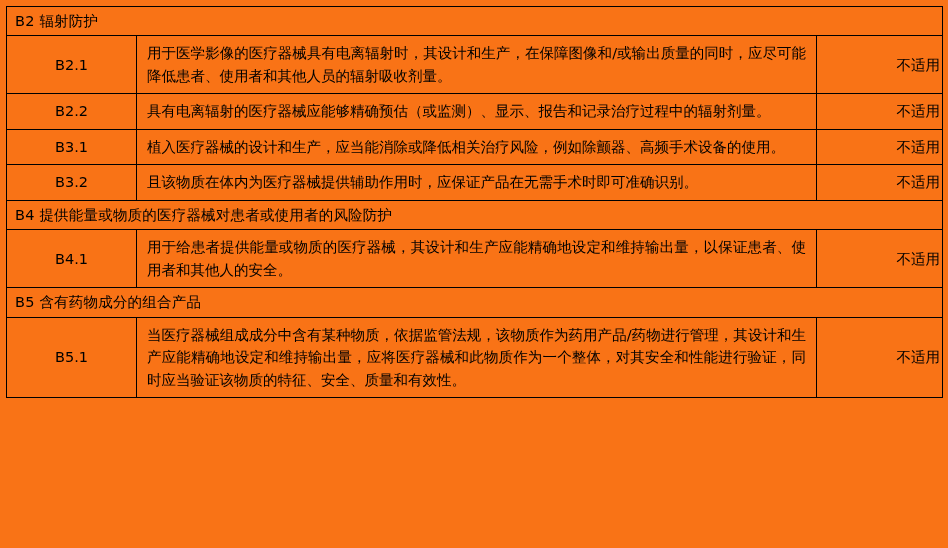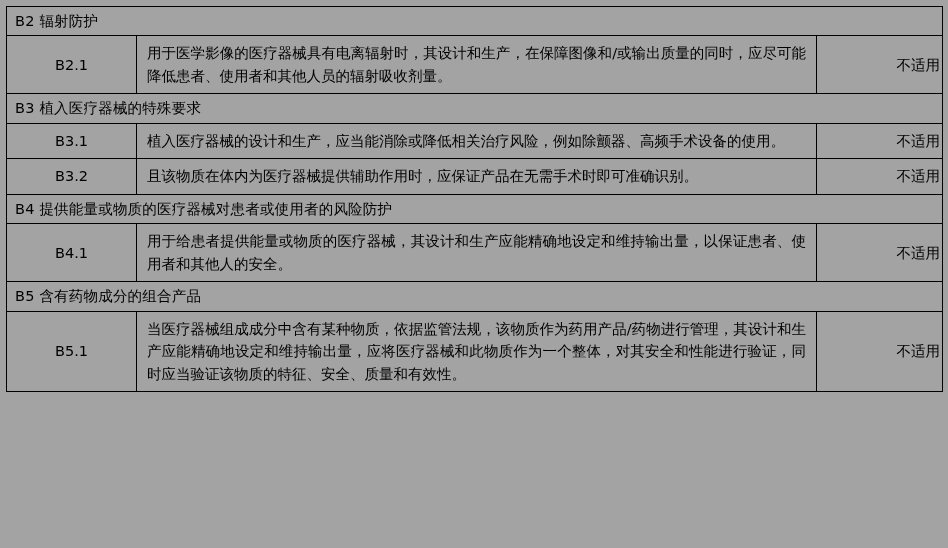--- a/index.html
+++ b/index.html
@@ -9,21 +9,21 @@
   }
   body {
     font-family: "DejaVu Sans", "Liberation Sans", sans-serif;
     color: #000000;
   }
   .page {
     width: 948px;
     height: 548px;
     box-sizing: border-box;
     padding: 6px 6px 0 6px;
-    background: #a3a3a3;
+    background: #f97316;
     overflow: hidden;
   }
   table.doc-table {
     width: 936px;
     border-collapse: collapse;
     table-layout: fixed;
   }
   table.doc-table td {
     border: 1px solid #000000;
     vertical-align: middle;
@@ -78,26 +78,26 @@
           <span class="section-label">B2  辐射防护</span>
         </td>
       </tr>
 
       <tr>
         <td class="id-cell">B2.1</td>
         <td class="text-cell">用于医学影像的医疗器械具有电离辐射时，其设计和生产，在保障图像和/或输出质量的同时，应尽可能降低患者、使用者和其他人员的辐射吸收剂量。</td>
         <td class="status-cell">不适用</td>
       </tr>
 
+      <tr>
+        <td class="id-cell">B2.2</td>
+        <td class="text-cell">具有电离辐射的医疗器械应能够精确预估（或监测）、显示、报告和记录治疗过程中的辐射剂量。</td>
+        <td class="status-cell">不适用</td>
+      </tr>
 
-      <tr>
-        <td class="section" colspan="3">
-          <span class="section-label">B3  植入医疗器械的特殊要求</span>
-        </td>
-      </tr>
 
       <tr>
         <td class="id-cell">B3.1</td>
         <td class="text-cell">植入医疗器械的设计和生产，应当能消除或降低相关治疗风险，例如除颤器、高频手术设备的使用。</td>
         <td class="status-cell">不适用</td>
       </tr>
 
       <tr>
         <td class="id-cell">B3.2</td>
         <td class="text-cell">且该物质在体内为医疗器械提供辅助作用时，应保证产品在无需手术时即可准确识别。</td>

